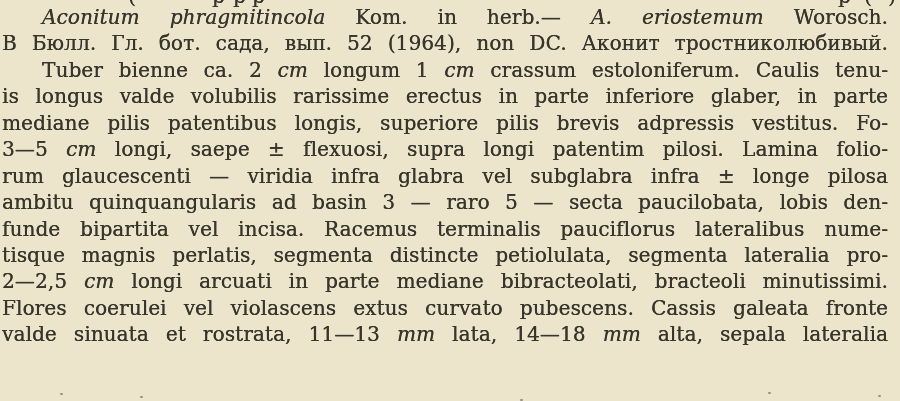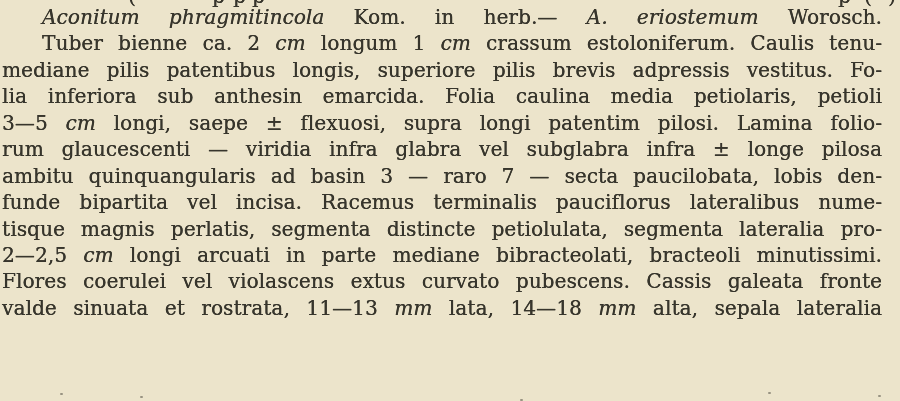--- a/index.html
+++ b/index.html
@@ -16,21 +16,21 @@
       radial-gradient(circle 1px at 112px 58px, #b7af97 60%, transparent 61%),
       radial-gradient(circle 1px at 388px 142px, #b7af97 60%, transparent 61%),
       radial-gradient(circle 1px at 642px 210px, #bdb59c 60%, transparent 61%),
       radial-gradient(circle 1px at 220px 305px, #b7af97 60%, transparent 61%),
       radial-gradient(circle 1px at 805px 96px, #bdb59c 60%, transparent 61%),
       radial-gradient(circle 1px at 505px 355px, #b7af97 60%, transparent 61%);
   }
   .textblock {
     position: absolute;
     left: 2px;
-    right: 18px;
+    right: 12px;
     top: 4px;
   }
   .line {
     height: 26.45px;
     line-height: 26.45px;
     font-size: 20px;
     white-space: nowrap;
     text-align: justify;
     text-align-last: justify;
     letter-spacing: 0.1px;
@@ -52,26 +52,27 @@
     opacity: 0.65;
     border-radius: 1px;
   }
 </style>
 </head>
 <body>
 
 <div class="page" style="background: rgb(236, 228, 203); color: rgb(55, 53, 44);">
   <div class="textblock" id="text-block">
       <div class="line indent"><span class="it">Aconitum phragmitincola</span><span> Kom. in herb.— </span><span class="it">A. eriostemum</span><span> Worosch.</span></div>
+      <div class="line"><span>В Бюлл. Гл. бот. сада, вып. 52 (1964), non DC. Аконит тростниколюбивый.</span></div>
       <div class="line indent"><span>Tuber bienne ca. 2 </span><span class="it">cm</span><span> longum 1 </span><span class="it">cm</span><span> crassum estoloniferum. Caulis tenu-</span></div>
+      <div class="line"><span>is longus valde volubilis rarissime erectus in parte inferiore glaber, in parte</span></div>
       <div class="line"><span>mediane pilis patentibus longis, superiore pilis brevis adpressis vestitus. Fo-</span></div>
-      <div class="line"><span>lia inferiora sub anthesin emarcida. Folia caulina media petiolaris, petioli</span></div>
       <div class="line"><span>3—5 </span><span class="it">cm</span><span> longi, saepe ± flexuosi, supra longi patentim pilosi. Lamina folio-</span></div>
       <div class="line"><span>rum glaucescenti — viridia infra glabra vel subglabra infra ± longe pilosa</span></div>
-      <div class="line"><span>ambitu quinquangularis ad basin 3 — raro 7 — secta paucilobata, lobis den-</span></div>
+      <div class="line"><span>ambitu quinquangularis ad basin 3 — raro 5 — secta paucilobata, lobis den-</span></div>
       <div class="line"><span>funde bipartita vel incisa. Racemus terminalis pauciflorus lateralibus nume-</span></div>
       <div class="line"><span>tisque magnis perlatis, segmenta distincte petiolulata, segmenta lateralia pro-</span></div>
       <div class="line"><span>2—2,5 </span><span class="it">cm</span><span> longi arcuati in parte mediane bibracteolati, bracteoli minutissimi.</span></div>
       <div class="line"><span>Flores coerulei vel violascens extus curvato pubescens. Cassis galeata fronte</span></div>
       <div class="line"><span>valde sinuata et rostrata, 11—13 </span><span class="it">mm</span><span> lata, 14—18 </span><span class="it">mm</span><span> alta, sepala lateralia</span></div>
     </div>
 <span class="frag" style="left: 128px;">(</span>
     <span class="frag" style="left: 212px;">p</span>
     <span class="frag" style="left: 233px;">p</span>
     <span class="frag" style="left: 252px;">p</span>

